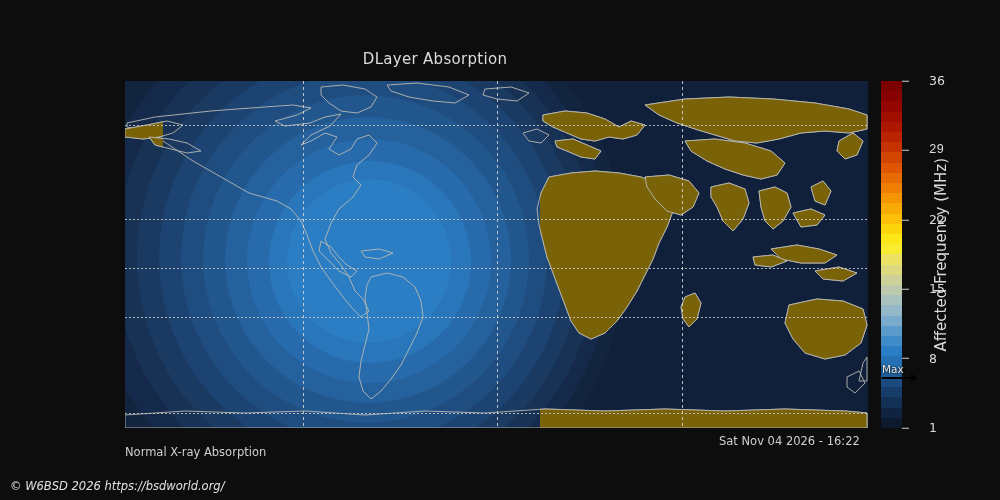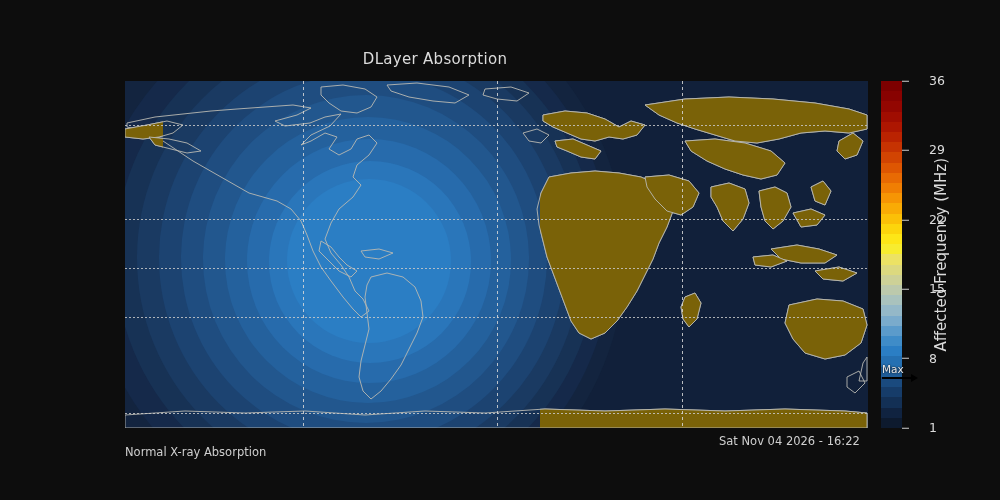--- a/index.html
+++ b/index.html
@@ -264,33 +264,34 @@
         <span class="lbl">8</span>
       </div>
       <div class="cb-tick" style="top: 208.2px;">
         <span class="dash"></span>
         <span class="lbl">15</span>
       </div>
       <div class="cb-tick" style="top: 138.8px;">
         <span class="dash"></span>
         <span class="lbl">22</span>
       </div>
-      <div class="cb-tick" style="top: 69.4px;">
+      <div class="cb-tick" style="top: 69.4px; font-family: Liberation Mono, monospace;">
         <span class="dash"></span>
         <span class="lbl">29</span>
       </div>
       <div class="cb-tick" style="top: 0px;">
         <span class="dash"></span>
         <span class="lbl">36</span>
       </div>
     </div>
   <div class="maxmark" id="max-marker" style="top: 364.514px;">
     <span class="mx-lbl">Max</span>
     <span class="mx-arrow"></span>
   </div>
   <div class="cb-title">
     <span>Affected Frequency (MHz)</span>
   </div>
 
   <div class="note note-xray">Normal X-ray Absorption</div>
   <div class="note note-date">Sat Nov 04 2026 - 16:22</div>
+  <div class="credit">© W6BSD 2026 https://bsdworld.org/</div>
 
 </div>
 
 </body></html>

